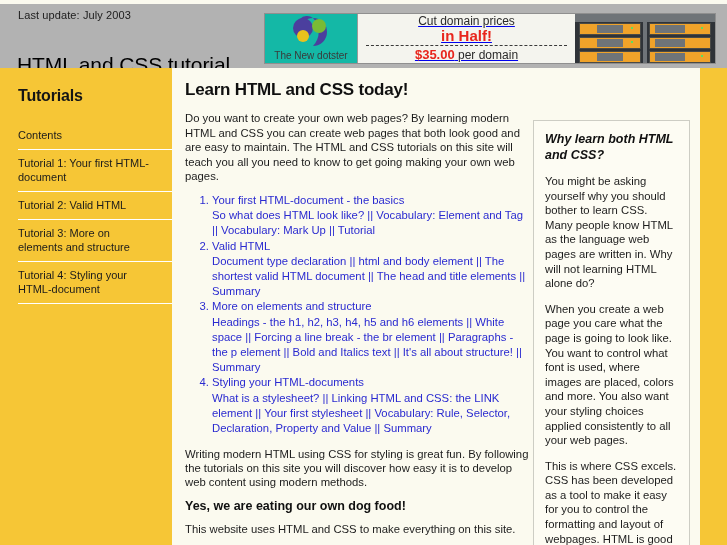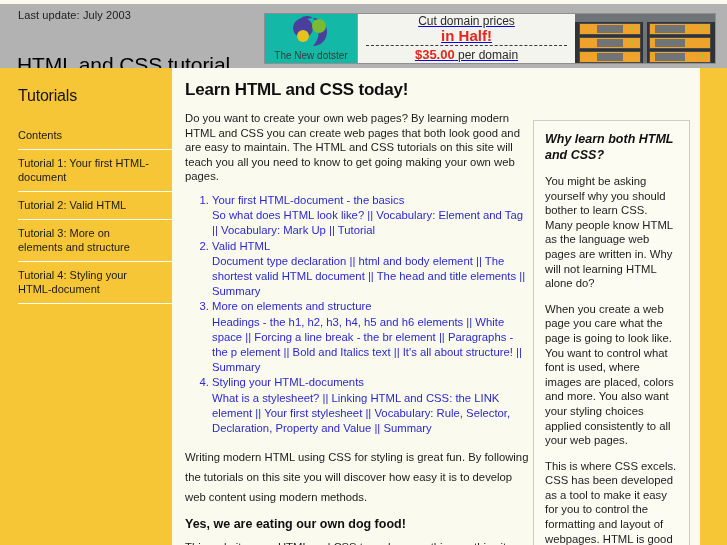--- a/index.html
+++ b/index.html
@@ -78,21 +78,21 @@
     background: #f6c636;
   }
   #content {
     position: absolute; left: 172px; top: 68px; width: 528px; height: 343px;
     background: #fbfaef;
   }
 
   
   #nav-title {
     position: absolute; left: 18px; top: 19px;
-    font-size: 16px; font-weight: normal; color: #151515;
+    font-size: 16px; font-weight: bold; color: #151515;
     letter-spacing: -0.2px;
   }
   #nav-list { position: absolute; left: 0; top: 56px; width: 172px; }
   .nav-item {
     position: relative;
     margin: 0 0 0 18px; width: 154px;
     padding: 6px 22px 7px 0;
     font-size: 11px; line-height: 14px; color: #1b1b1b;
     border-bottom: 1px solid #ffffff;
   }
@@ -112,21 +112,21 @@
   }
   #toc { margin: 0; padding: 0 0 0 27px; list-style: decimal; }
   #toc > li {
     font-size: 11.3px; line-height: 15.2px; color: #2a2ad0;
     margin: 0 0 0 0; padding: 0;
   }
   #toc > li > .title { display: block; }
   #toc > li > .subs { display: block; }
   #toc a { color: #2a2ad0; text-decoration: none; }
   #closing {
-    font-size: 11.3px; line-height: 20px; color: #1c1c1c;
+    font-size: 11.3px; line-height: 14px; color: #1c1c1c;
     margin: 11px 0 10px 0;
   }
   #dogfood-heading {
     font-size: 12.5px; font-weight: bold; color: #101010;
     margin: 0 0 9px 0;
   }
   #dogfood-body {
     font-size: 11.3px; line-height: 14.6px; color: #1c1c1c; margin: 0;
   }
 

